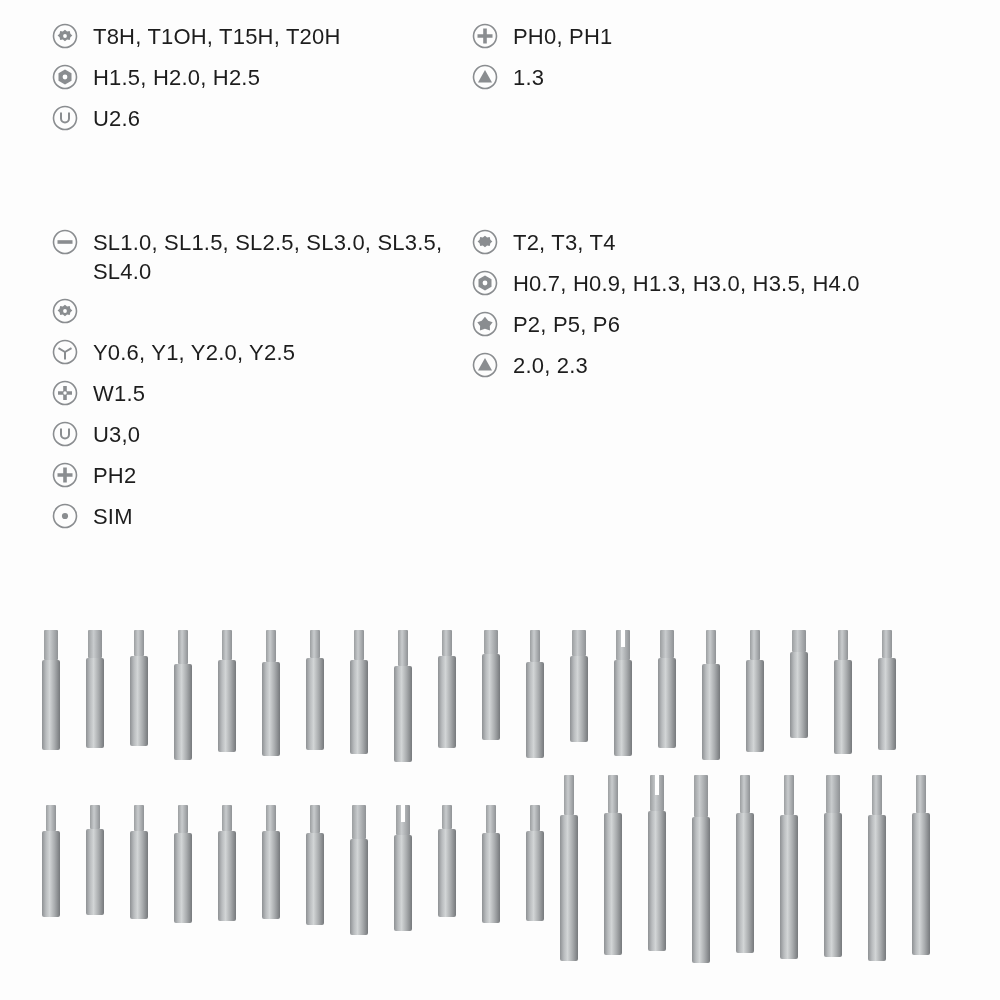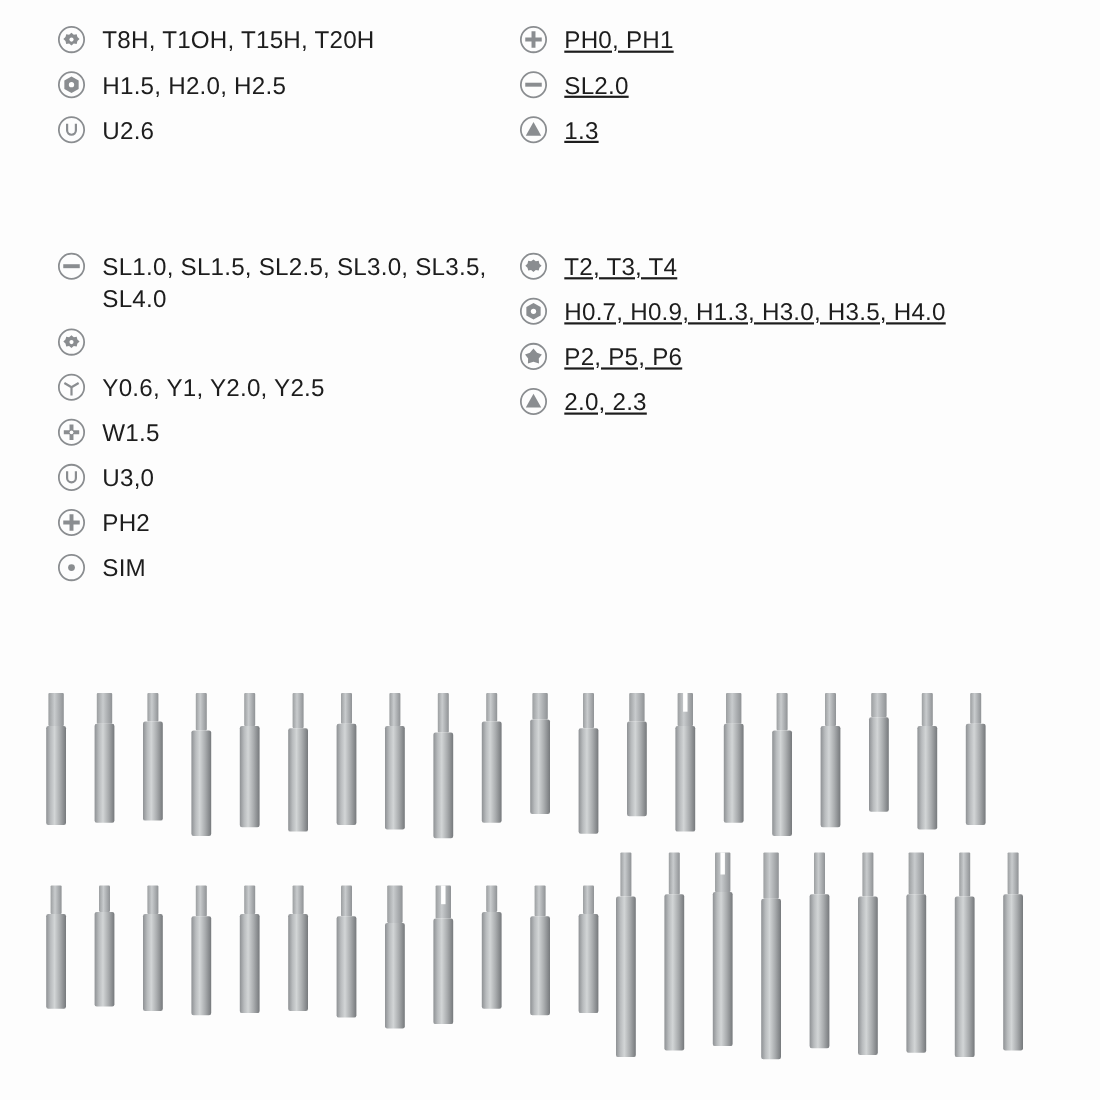--- a/index.html
+++ b/index.html
@@ -59,21 +59,21 @@
 
   .legend-icon svg { display: block; }
 
   .legend-text {
     font-size: 22px;
     line-height: 29px;
     color: #1d1d1d;
     letter-spacing: 0.2px;
     max-width: 400px;
   }
-  .col-right .legend-text { max-width: 460px; text-decoration: underline; }
+  .col-right .legend-text { max-width: 460px; }
 
   
   .bits {
     position: absolute;
     left: 0;
     top: 612px;
     width: 1000px;
     height: 388px;
   }
 
@@ -154,29 +154,20 @@
 
     <div class="legend-group col-right grp-top">
       <div class="legend-row">
         <span class="legend-icon">
           <svg width="26" height="26" viewBox="0 0 26 26">
             <circle cx="13" cy="13" r="11.5" fill="none" stroke="#8a8d90" stroke-width="1.6"></circle>
             <path d="M11.2 5.5 h3.6 v5.7 h5.7 v3.6 h-5.7 v5.7 h-3.6 v-5.7 h-5.7 v-3.6 h5.7z" fill="#8a8d90"></path>
           </svg>
         </span>
         <span class="legend-text">PH0, PH1</span>
-      </div>
-      <div class="legend-row">
-        <span class="legend-icon">
-          <svg width="26" height="26" viewBox="0 0 26 26">
-            <circle cx="13" cy="13" r="11.5" fill="none" stroke="#8a8d90" stroke-width="1.6"></circle>
-            <rect x="5.5" y="11.2" width="15" height="3.6" fill="#8a8d90"></rect>
-          </svg>
-        </span>
-        <span class="legend-text">SL2.0</span>
       </div>
       <div class="legend-row">
         <span class="legend-icon">
           <svg width="26" height="26" viewBox="0 0 26 26">
             <circle cx="13" cy="13" r="11.5" fill="none" stroke="#8a8d90" stroke-width="1.6"></circle>
             <path d="M13 6 L20 18.5 H6 Z" fill="#8a8d90"></path>
           </svg>
         </span>
         <span class="legend-text">1.3</span>
       </div>

